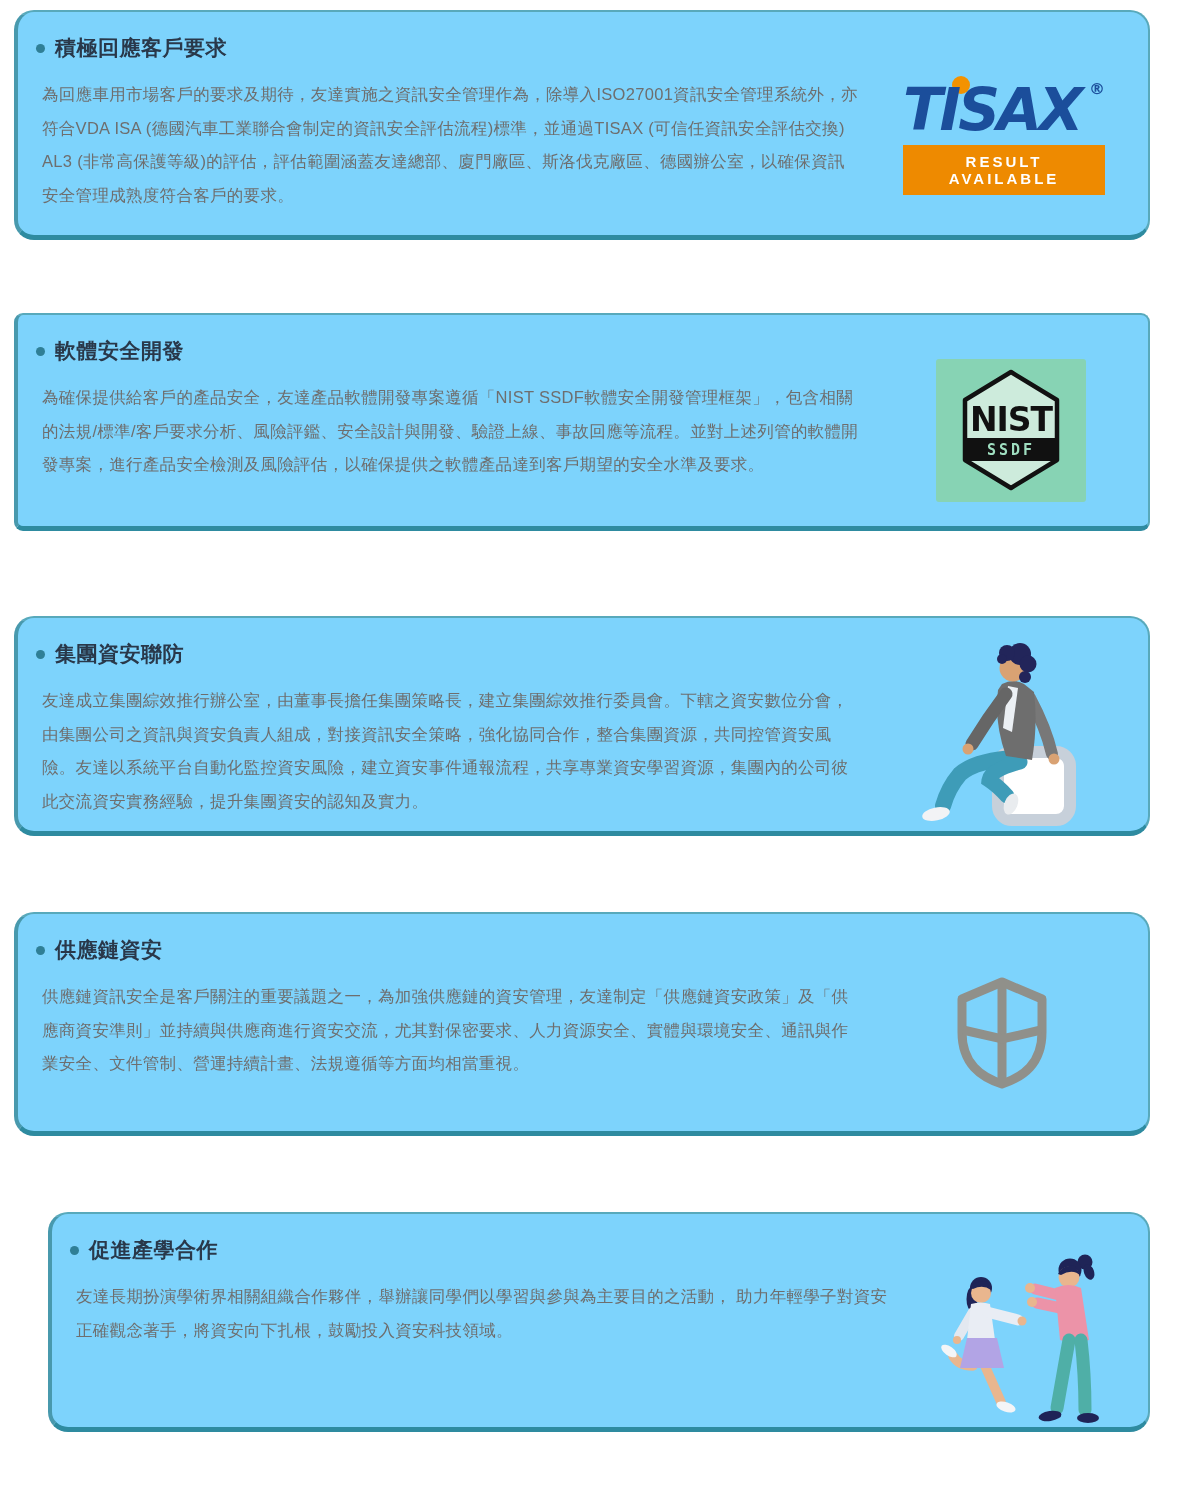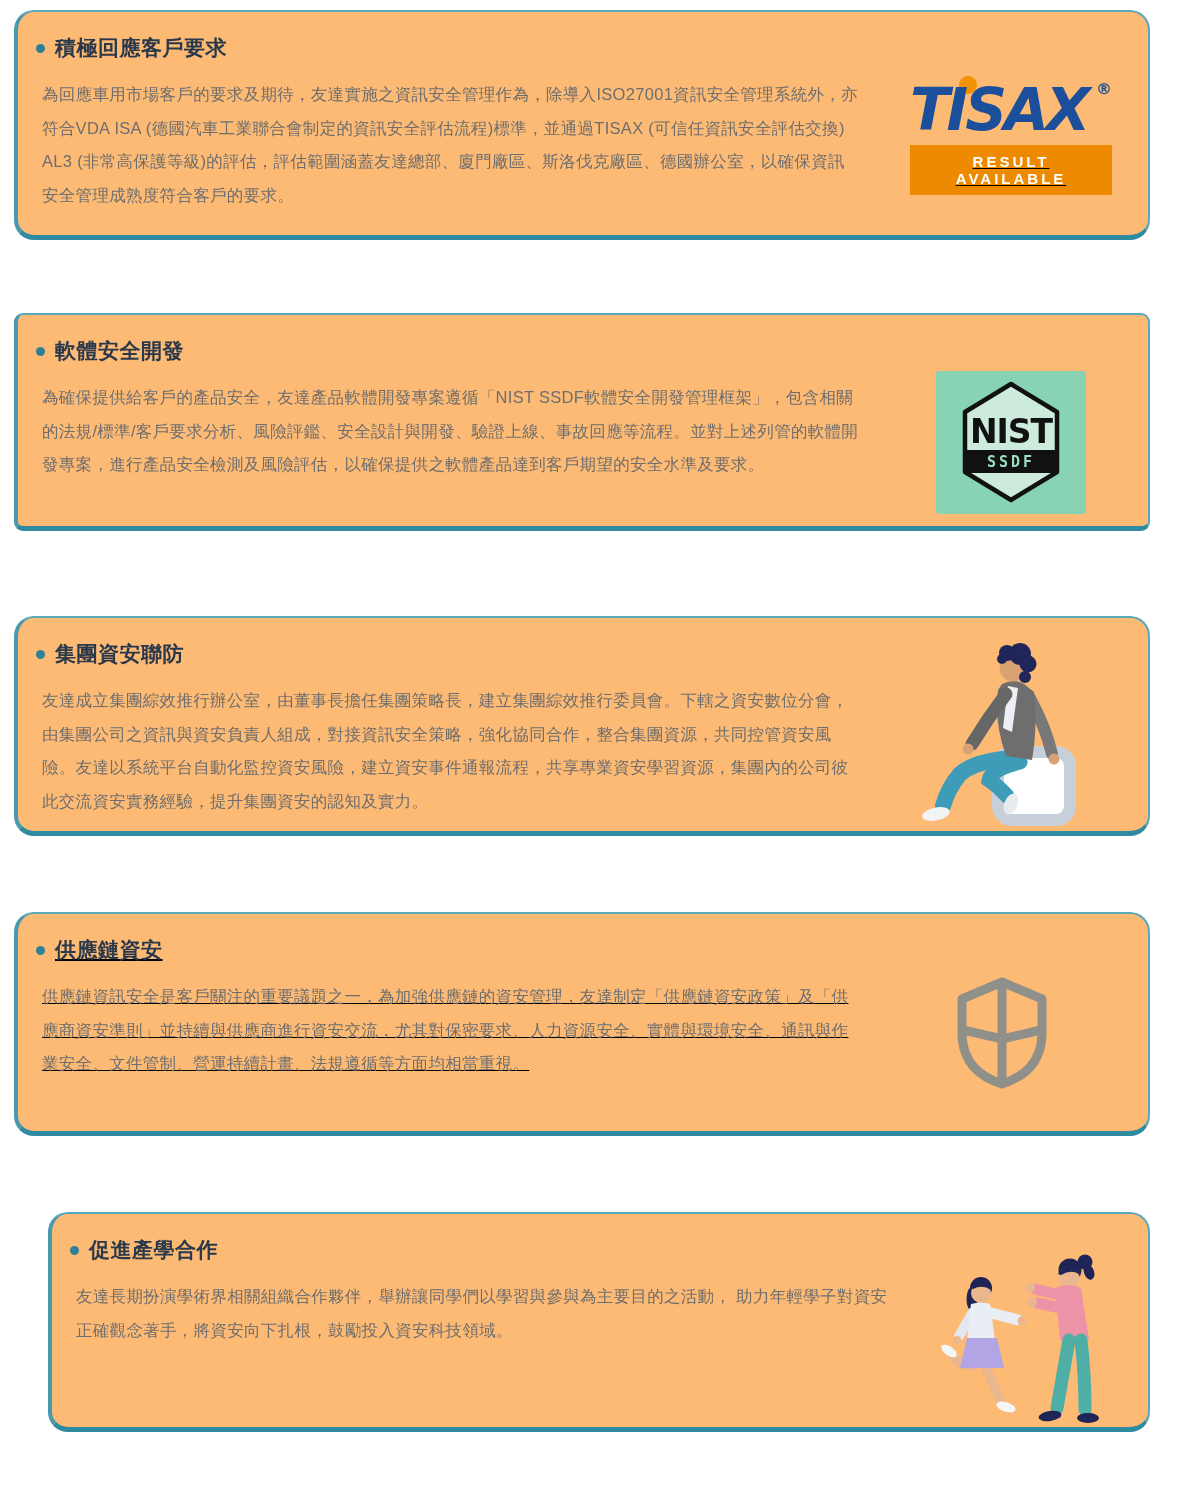--- a/index.html
+++ b/index.html
@@ -10,26 +10,26 @@
     position: relative;
     margin: 0 28px 0 14px;
     border: 2px solid #58A9BB;
     border-left-width: 4px;
     border-left-color: #4899AD;
     border-bottom-width: 5px;
     border-bottom-color: #2E8BA0;
     border-radius: 20px;
     padding: 22px 30px 14px 24px;
     overflow: hidden;
-    background: #fdba74;
+    background: #7dd3fc;
   }
   .card-1 { margin-top: 10px; height: 230px; margin-bottom: 73px; }
   .card-2 { height: 218px; margin-bottom: 85px; border-radius: 9px; }
   .card-3 { height: 220px; margin-bottom: 76px; }
-  .card-4 { height: 224px; margin-bottom: 76px; text-decoration: underline; }
+  .card-4 { height: 224px; margin-bottom: 76px; }
   .card-5 { height: 220px; margin-bottom: 60px; margin-left: 48px; }
 
   .card-title {
     display: flex;
     align-items: center;
     gap: 10px;
     margin-left: -6px;
     margin-bottom: 16px;
     font-size: 21px;
     font-weight: bold;
@@ -46,21 +46,21 @@
     max-width: 818px;
     font-size: 16.5px;
     line-height: 33.5px;
     color: #6E6E6E;
     letter-spacing: 0.3px;
   }
 
   .card-figure { position: absolute; }
 
   
-  .tisax { top: 64px; right: 36px; width: 202px; text-decoration: underline; }
+  .tisax { top: 64px; right: 43px; width: 202px; }
   .tisax-word-svg { width: 202px; height: 64px; display: block; }
   .tisax-text {
     font-family: "DejaVu Sans", sans-serif;
     font-style: italic;
     font-weight: bold;
     font-size: 58px;
     letter-spacing: -3px;
     fill: #1B4E9B;
   }
   .tisax-reg {
@@ -74,21 +74,21 @@
     background: #EE8A00;
     color: #ffffff;
     font-weight: bold;
     font-size: 15px;
     letter-spacing: 3px;
     text-align: center;
     padding: 8px 17px;
   }
 
   
-  .nist-figure { top: 56px; right: 62px; width: 150px; height: 143px; margin-left: 32px; }
+  .nist-figure { top: 44px; right: 62px; width: 150px; height: 143px; margin-left: 32px; }
   .nist-figure svg { display: block; width: 150px; height: 143px; }
   .nist-text {
     font-family: "DejaVu Sans", sans-serif;
     font-weight: bold;
     font-size: 33px;
     fill: #111111;
     text-anchor: middle;
     letter-spacing: -1px;
   }
   .ssdf-text {

